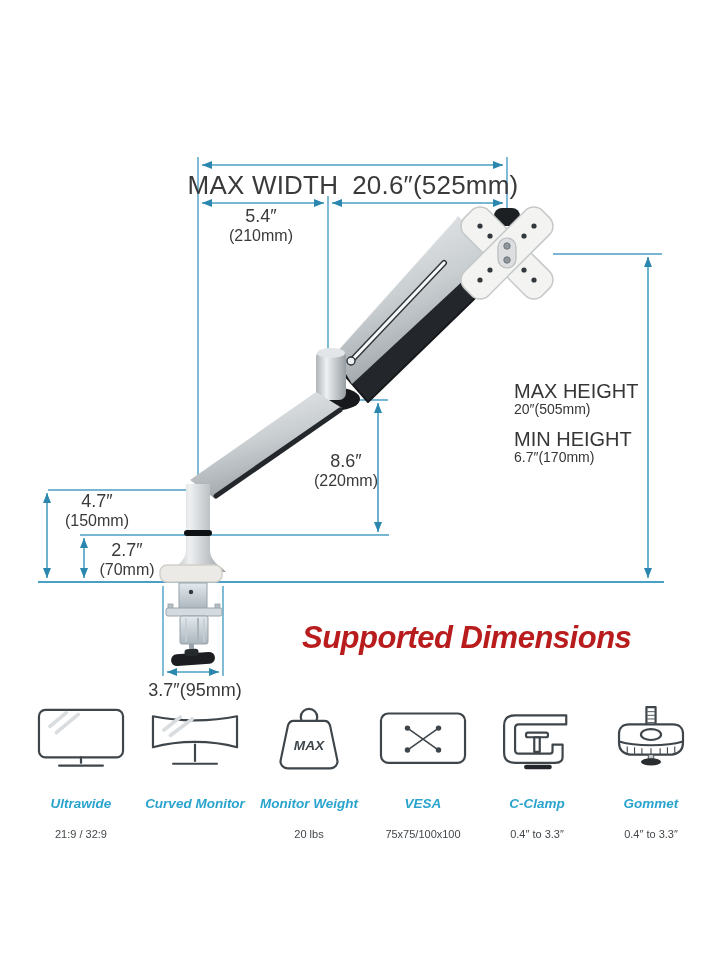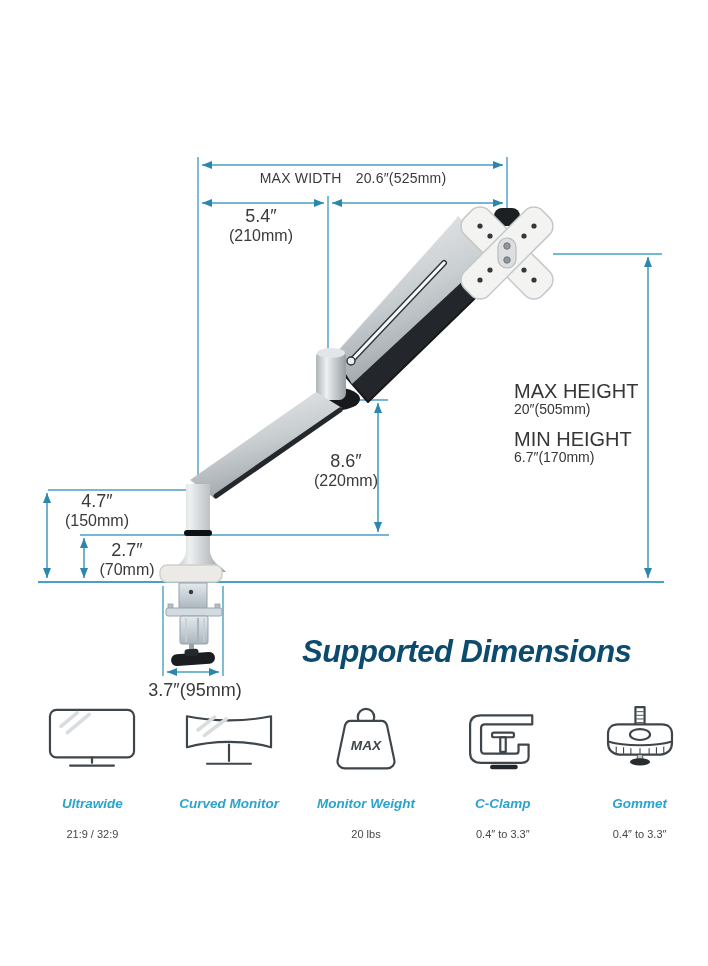--- a/index.html
+++ b/index.html
@@ -5,29 +5,29 @@
   html,body{margin:0;padding:0;background:#fff;}
   .canvas{
     position:relative;width:708px;height:966px;background:#ffffff;
     font-family:"Liberation Sans",sans-serif;color:#3a3a3a;overflow:hidden;
   }
   .diagram-svg{position:absolute;left:0;top:0;}
   .dimlabel{position:absolute;line-height:1.1;text-align:center;color:#3a3a3a;white-space:nowrap;}
   .centered{transform:translateX(-50%);}
   .dv{font-size:18px;}
   .dm{font-size:16px;}
-  .maxwidth-label{font-size:14px;letter-spacing:0.2px;}
+  .maxwidth-label{font-size:26px;letter-spacing:0.2px;}
   .maxwidth-label .gap{display:inline-block;width:14px;}
   .hblock{position:absolute;text-align:left;line-height:1.12;color:#363636;}
   .hblock .hl{font-size:20px;}
   .hblock .hv{font-size:14px;}
   .page-title{
-    position:absolute;left:302px;top:634px;width:400px;
+    position:absolute;left:302px;top:620px;width:400px;
     font-size:31px;font-weight:bold;font-style:italic;
-    color:#0c4a6e;letter-spacing:-0.5px;white-space:nowrap;
+    color:#b91c1c;letter-spacing:-0.5px;white-space:nowrap;
   }
   .features{position:absolute;left:24px;top:704px;width:684px;display:flex;}
   .feature{flex:1 1 0;display:flex;flex-direction:column;align-items:center;gap:16px;}
   .feature svg{width:106px;height:72px;display:block;}
   .flabel{font-size:13.5px;font-weight:bold;font-style:italic;color:#2aa3cd;margin-top:4px;white-space:nowrap;}
   .fsub{font-size:11px;color:#42474b;margin-top:1px;min-height:13px;white-space:nowrap;}
   
   .ic{fill:none;stroke:#3f464b;stroke-width:2.4;stroke-linecap:round;stroke-linejoin:round;}
   .icf{fill:#ffffff;stroke:#3f464b;stroke-width:2.4;stroke-linecap:round;stroke-linejoin:round;}
   .sheen{stroke:#dadddf;stroke-width:4;stroke-linecap:round;fill:none;}
@@ -214,20 +214,33 @@
     <div class="feature">
       <svg viewBox="0 0 116 78">
         <circle cx="58" cy="14" r="9" class="ic"></circle>
         <path d="M41,18 L75,18 C78,18 80,20 81,23 L89,61 C90,66 86,70 81,70 L35,70 C30,70 26,66 27,61 L35,23 C36,20 38,18 41,18 Z" class="icf"></path>
         <text x="58" y="50" text-anchor="middle" font-size="15" font-style="italic" font-weight="600" fill="#3f464b" font-family="Liberation Sans, sans-serif">MAX</text>
       </svg>
       <div class="flabel">Monitor Weight</div>
       <div class="fsub">20 lbs</div>
     </div>
 
+    <div class="feature">
+      <svg viewBox="0 0 116 78">
+        <rect x="12" y="10" width="92" height="54" rx="8" class="icf"></rect>
+        <line x1="41" y1="26" x2="75" y2="50" stroke="#3f464b" stroke-width="1.8"></line>
+        <line x1="75" y1="26" x2="41" y2="50" stroke="#3f464b" stroke-width="1.8"></line>
+        <circle cx="41" cy="26" r="3" class="dot"></circle>
+          <circle cx="75" cy="26" r="3" class="dot"></circle>
+        <circle cx="41" cy="50" r="3" class="dot"></circle>
+          <circle cx="75" cy="50" r="3" class="dot"></circle>
+      </svg>
+      <div class="flabel">VESA</div>
+      <div class="fsub">75x75/100x100</div>
+    </div>
 
     <div class="feature">
       <svg viewBox="0 0 116 78">
         <path d="M90,12 L34,12 C26,12 22,16 22,23 L22,53 C22,60 26,64 34,64 L78,64 C83,64 86,62 86,58 L86,44 L75,44 L75,51 C75,53 74,54 72,54 L38,54 C35,54 34,53 34,50 L34,26 C34,23 35,22 38,22 L90,22 Z" class="icf"></path>
         <rect x="46" y="31" width="24" height="5" rx="2" class="ic" stroke-width="2"></rect>
         <rect x="55" y="36" width="6" height="16" class="ic" stroke-width="2"></rect>
         <rect x="44" y="66" width="30" height="5" rx="2" fill="#23262a"></rect>
       </svg>
       <div class="flabel">C-Clamp</div>
       <div class="fsub">0.4″ to 3.3″</div>

